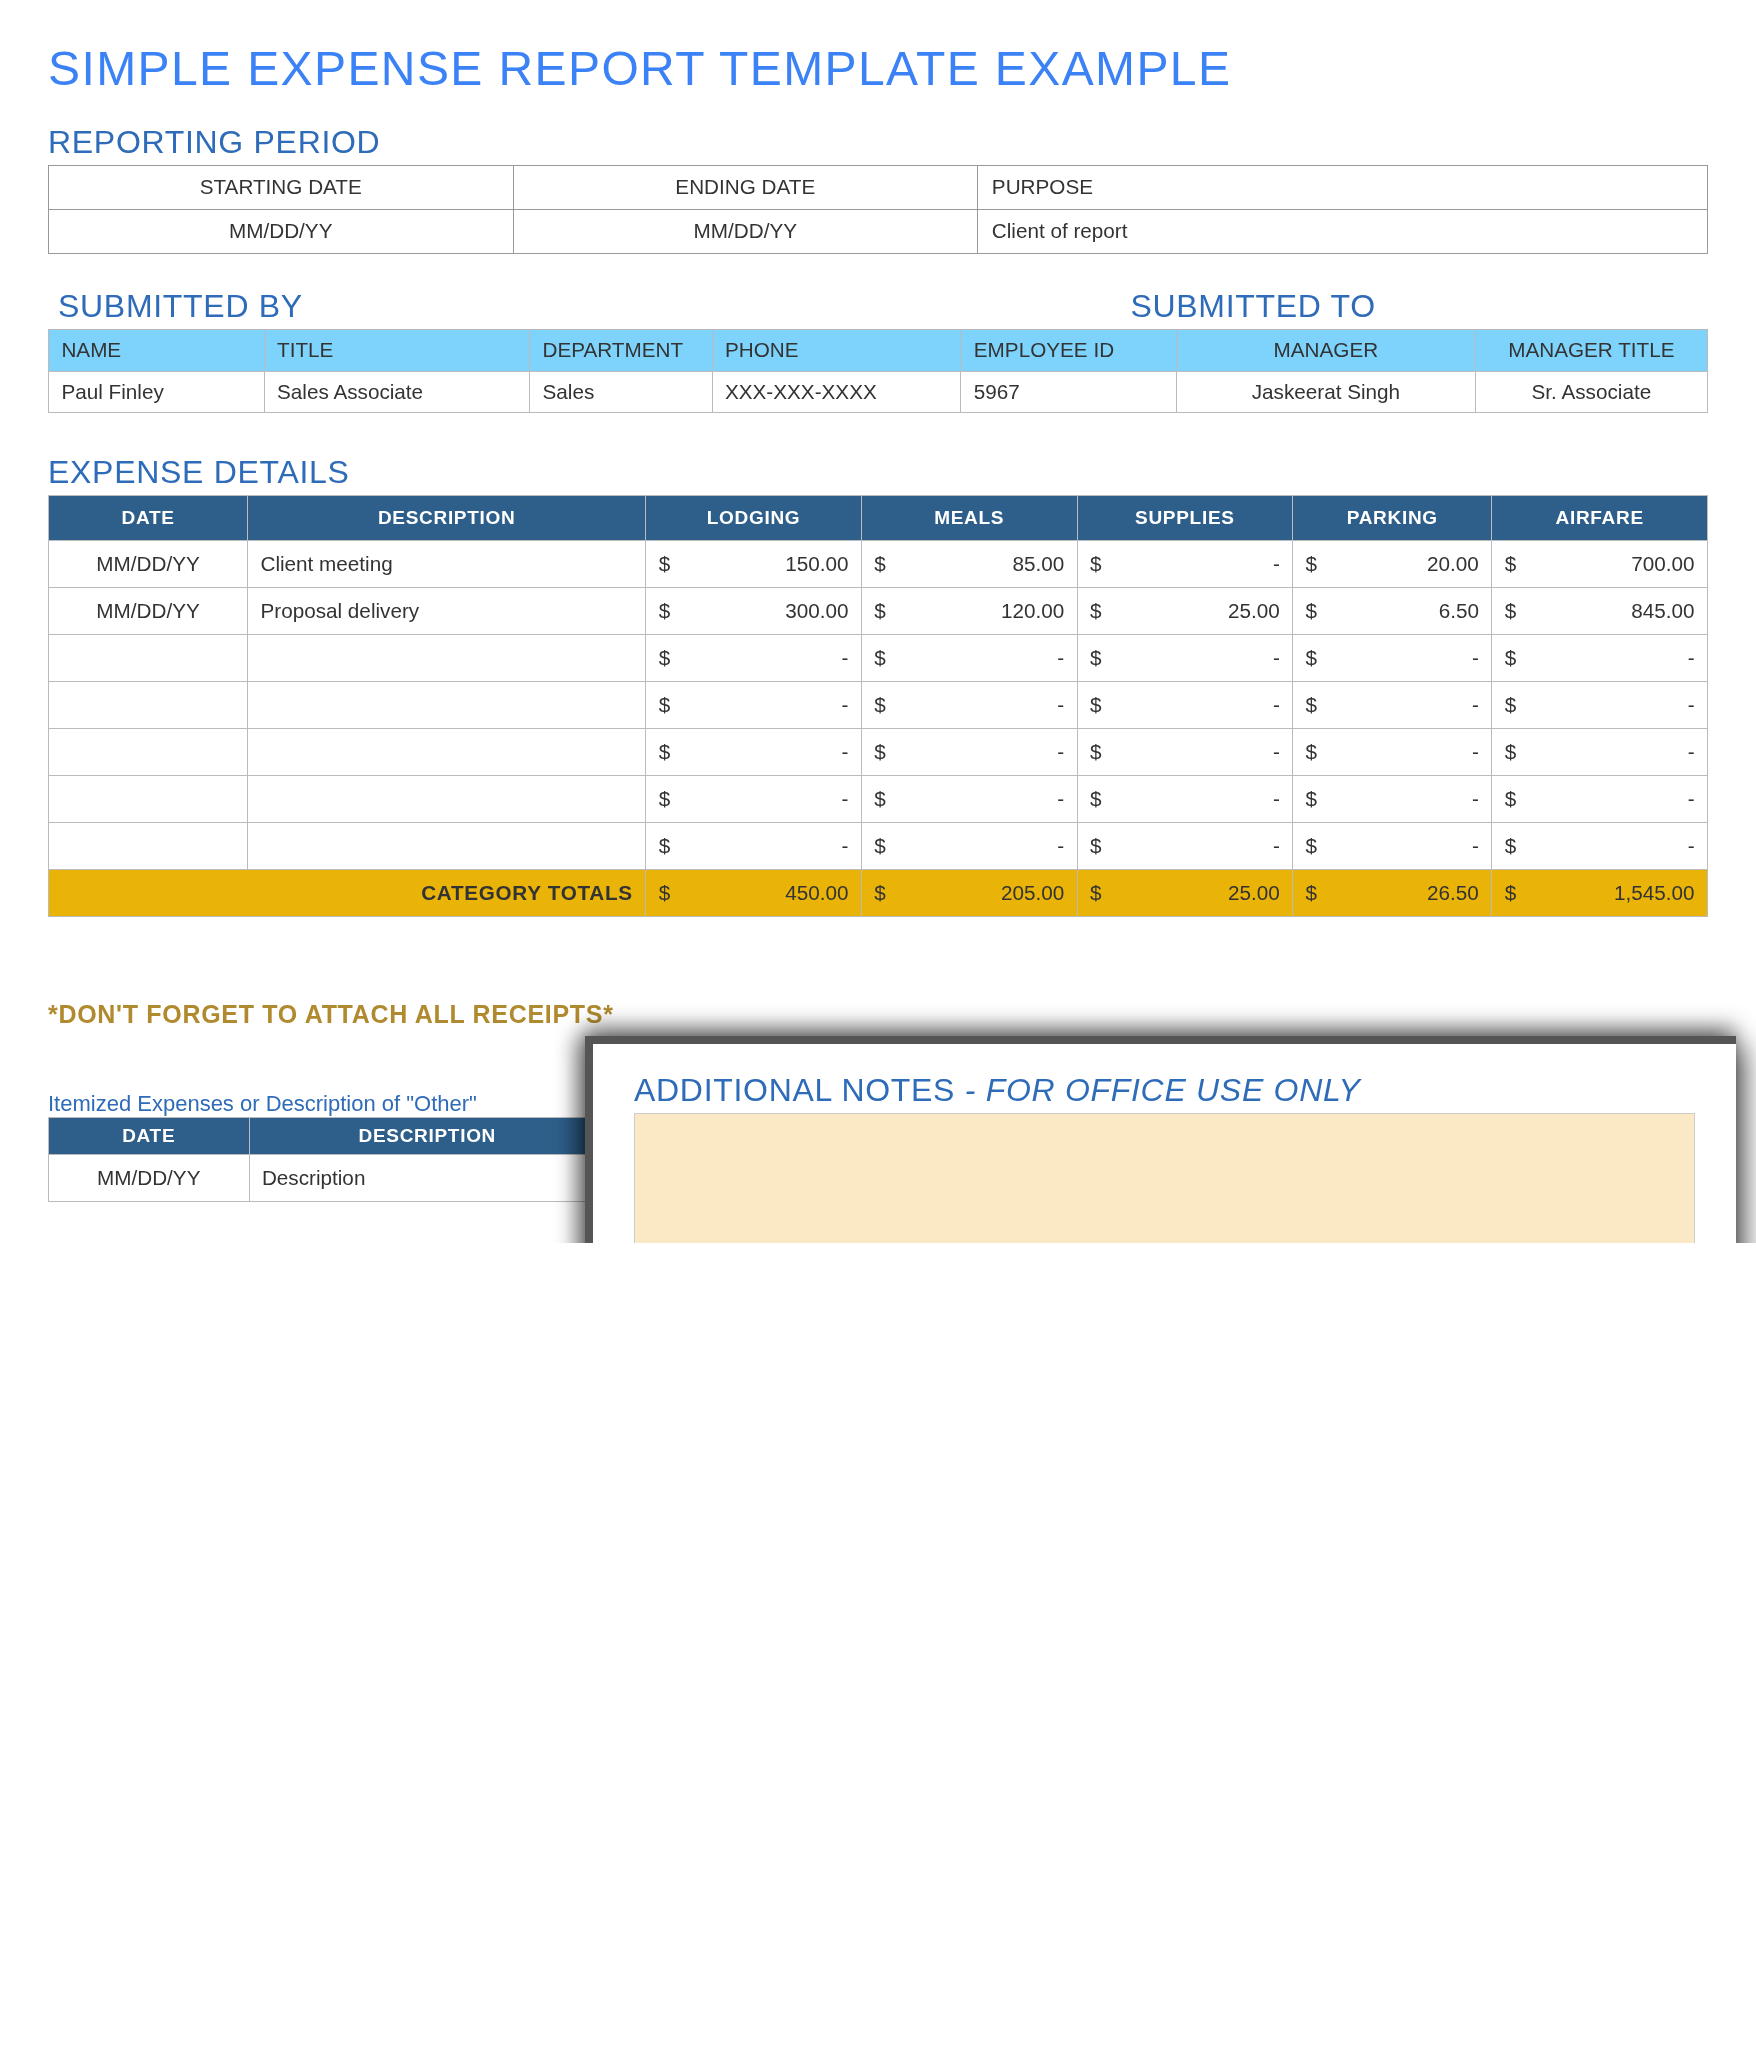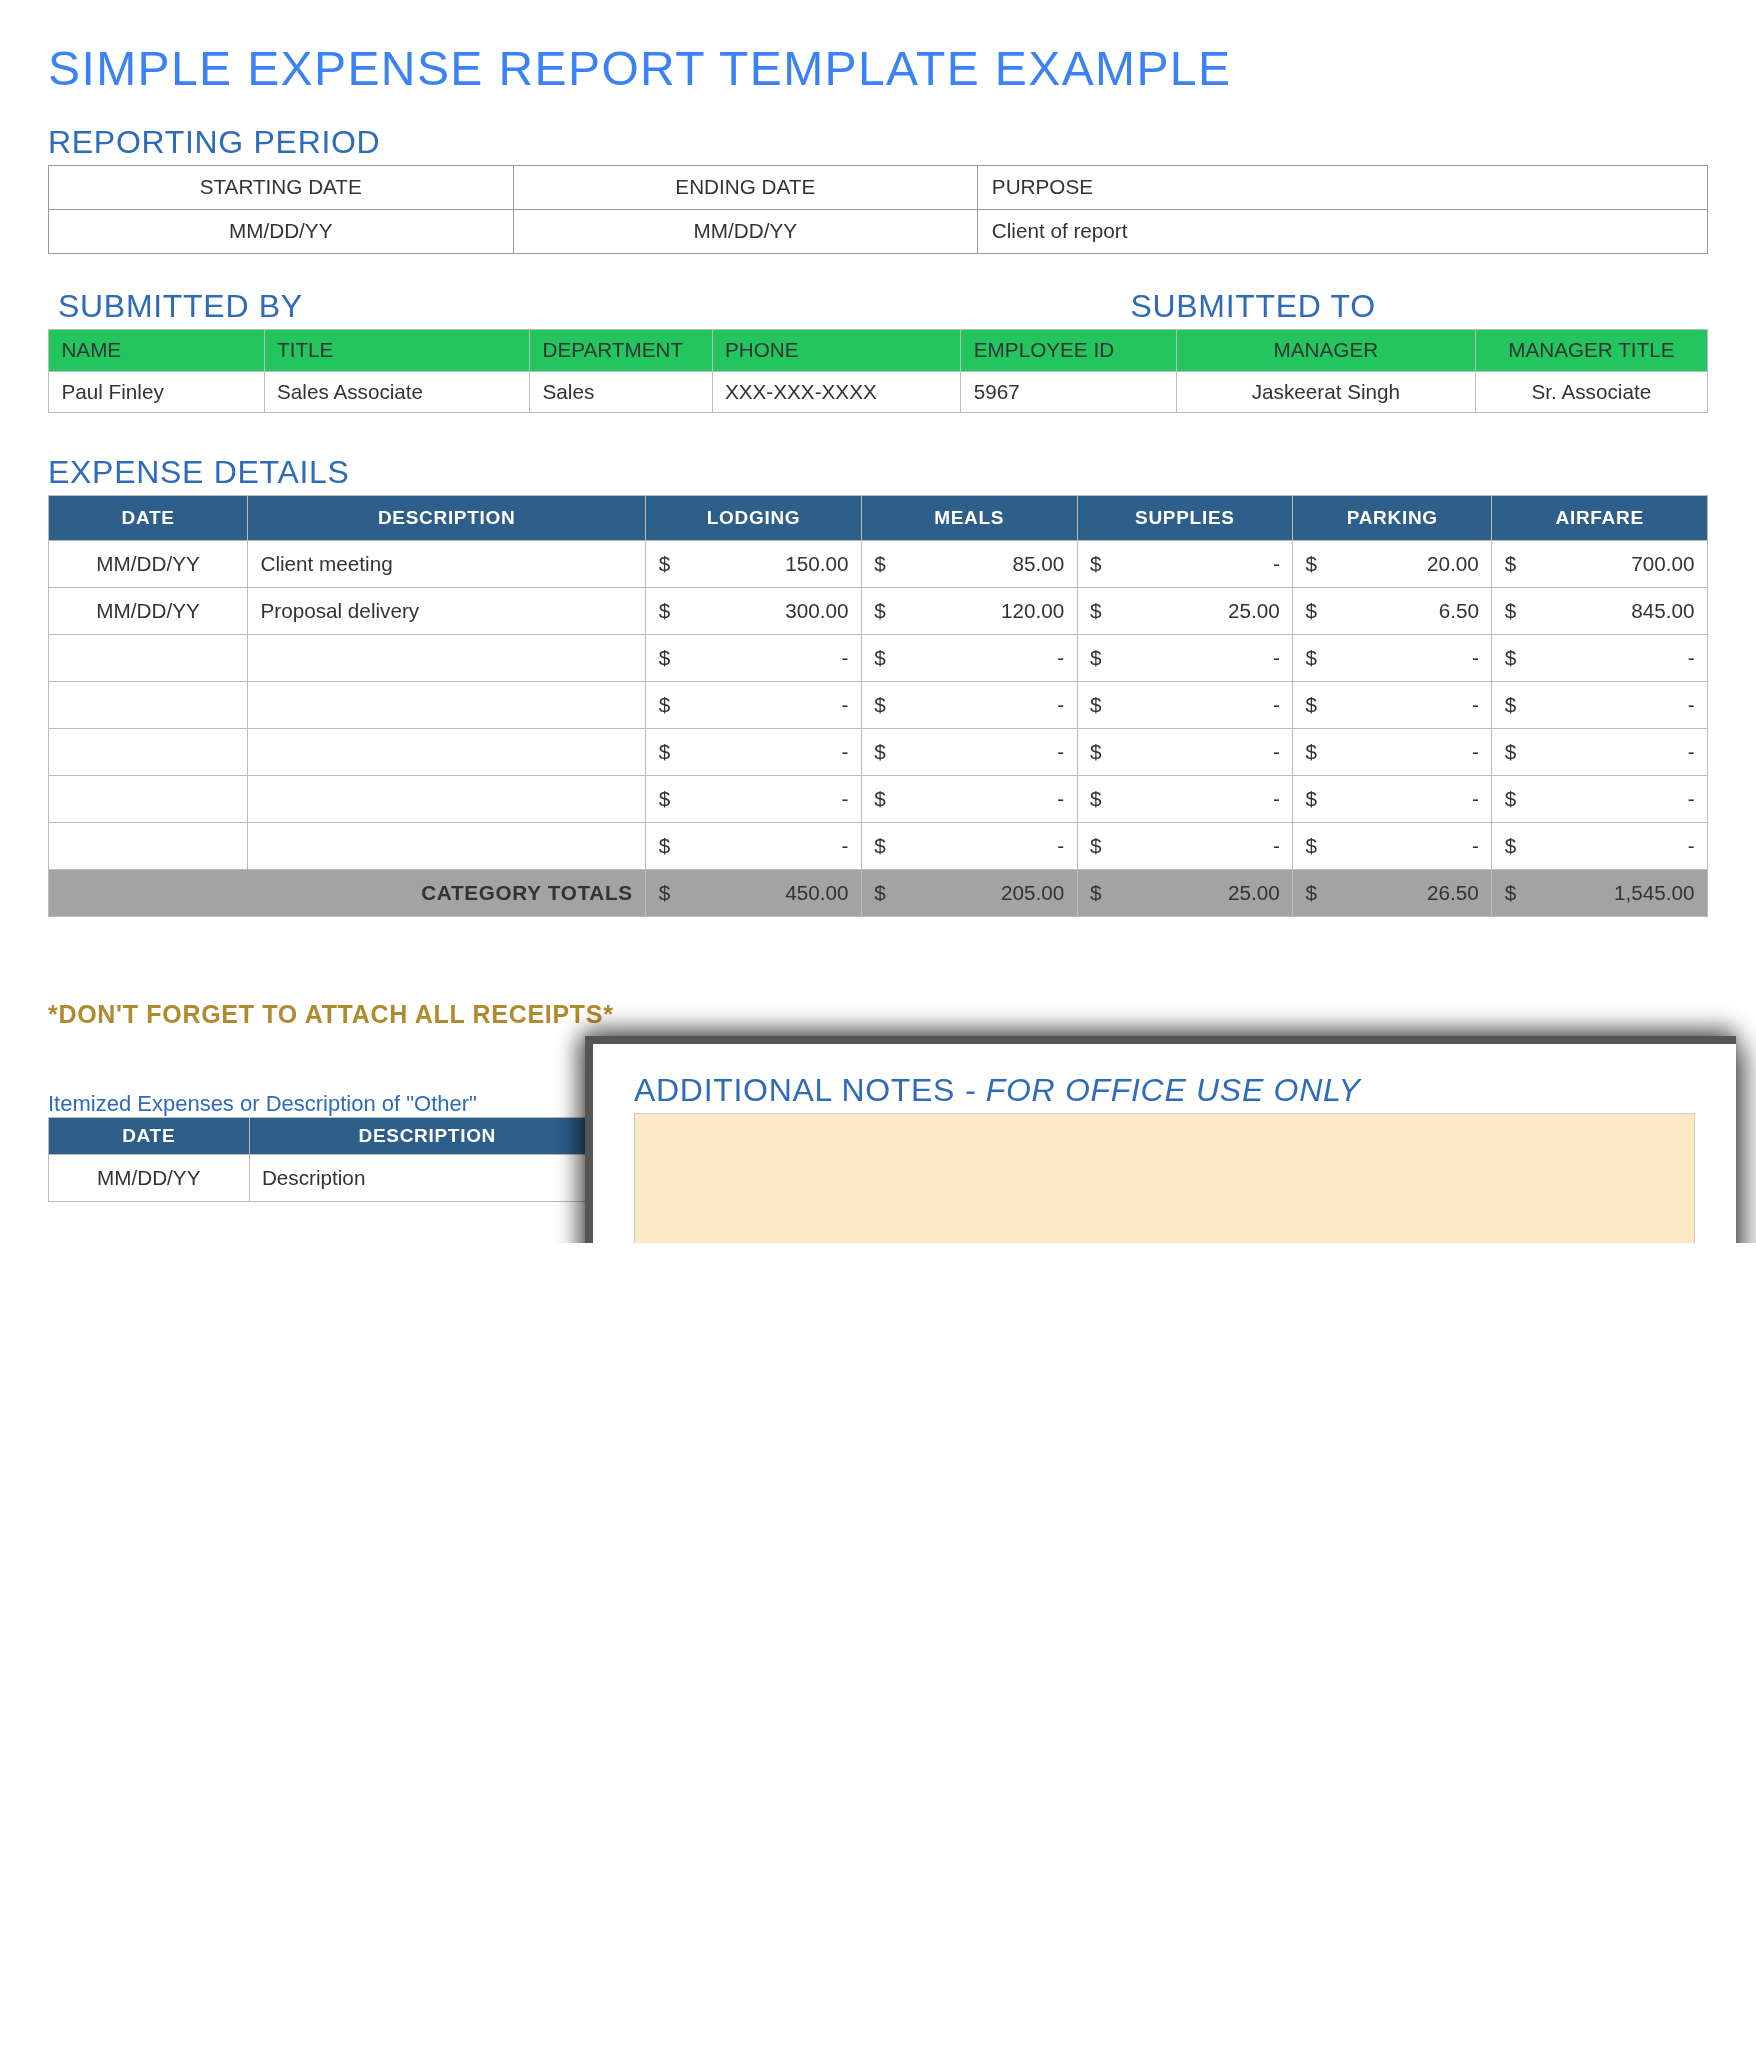--- a/index.html
+++ b/index.html
@@ -44,21 +44,21 @@
   .sub-headers { display: flex; margin-top: 34px; }
   .sub-headers .section-label { margin-top: 0; margin-left: 10px; }
   .sub-table { width: 100%; }
   .sub-table th, .sub-table td {
     border: 1.4px solid #bbb;
     padding: 8.3px 12.4px;
     text-align: left;
     font-weight: 400;
   }
   .sub-table th {
-    background: #22c55e;
+    background: #7dd3fc;
   }
   .sub-table th.center, .sub-table td.center { text-align: center; }
 
   
   .exp-table { width: 100%; }
   .exp-table th, .exp-table td {
     border: 1.4px solid #bbb;
     padding: 11px 12.4px;
   }
   .exp-table th {
@@ -68,21 +68,21 @@
     text-align: center;
     font-size: 19px;
     letter-spacing: 0.7px;
   }
   .exp-table td { font-weight: 400; }
   .exp-table td.date-col { text-align: center; }
   .exp-table td.desc-col { text-align: left; }
   .money { display: flex; justify-content: space-between; align-items: center; min-width: 96px; }
   .money .sym { padding-right: 6.9px; }
   .money .val { text-align: right; }
-  .cat-total-row td { background: #a3a3a3; }
+  .cat-total-row td { background: #eab308; }
   .cat-total-row .label { text-align: right; font-weight: 700; letter-spacing: 0.7px; }
 
   .receipts-warn {
     font-family: "Century Gothic", "Segoe UI", Arial, sans-serif;
     color: #B08A2E;
     font-weight: 700;
     font-size: 25px;
     letter-spacing: 0.7px;
     margin-top: 83px;
   }

